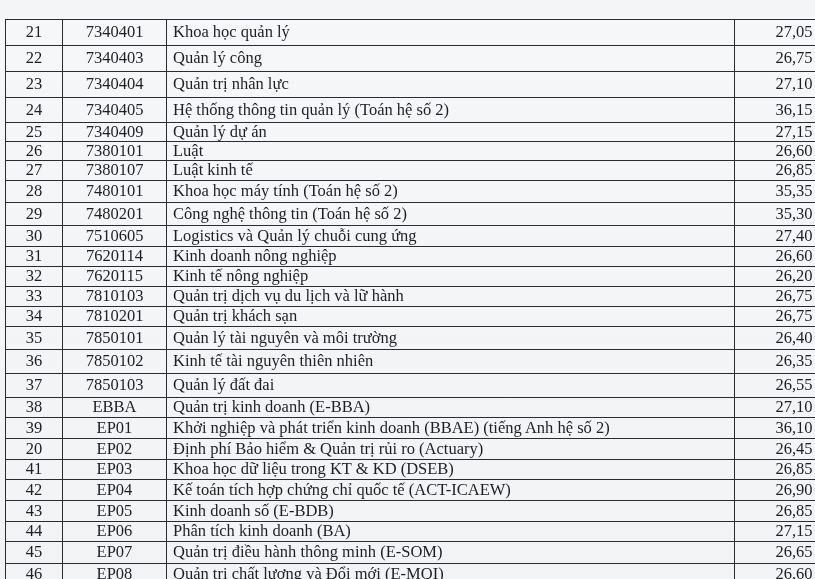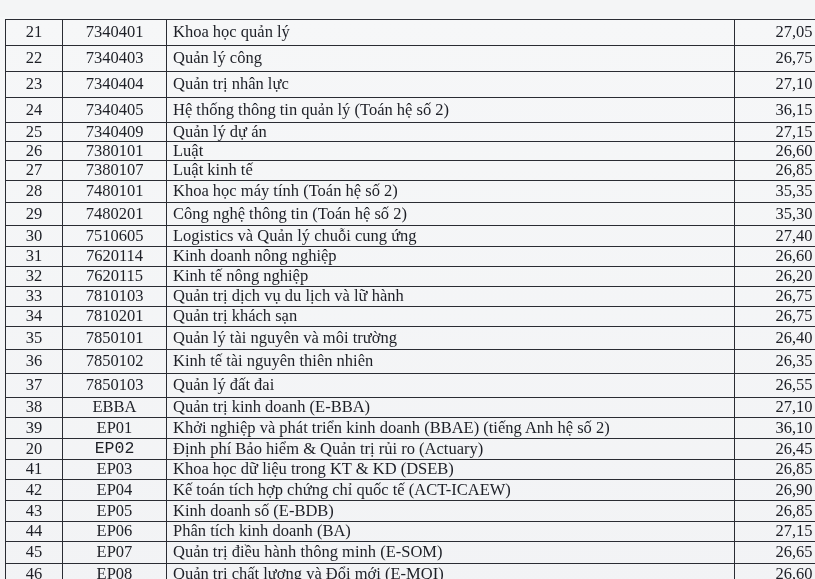--- a/index.html
+++ b/index.html
@@ -161,21 +161,21 @@
           <td class="c-score" style="height: 19px;">27,10</td>
         </tr>
         <tr style="height: 21px;">
           <td class="c-stt" style="height: 20px;">39</td>
           <td class="c-code" style="height: 20px;">EP01</td>
           <td class="c-name" style="height: 20px;">Khởi nghiệp và phát triển kinh doanh (BBAE) (tiếng Anh hệ số 2)</td>
           <td class="c-score" style="height: 20px;">36,10</td>
         </tr>
         <tr style="height: 21px;">
           <td class="c-stt" style="height: 20px;">20</td>
-          <td class="c-code" style="height: 20px; font-family: Liberation Mono, monospace;">EP02</td>
+          <td class="c-code" style="height: 20px;">EP02</td>
           <td class="c-name" style="height: 20px;">Định phí Bảo hiểm &amp; Quản trị rủi ro (Actuary)</td>
           <td class="c-score" style="height: 20px;">26,45</td>
         </tr>
         <tr style="height: 20px;">
           <td class="c-stt" style="height: 19px;">41</td>
           <td class="c-code" style="height: 19px;">EP03</td>
           <td class="c-name" style="height: 19px;">Khoa học dữ liệu trong KT &amp; KD (DSEB)</td>
           <td class="c-score" style="height: 19px;">26,85</td>
         </tr>
         <tr style="height: 21px;">

